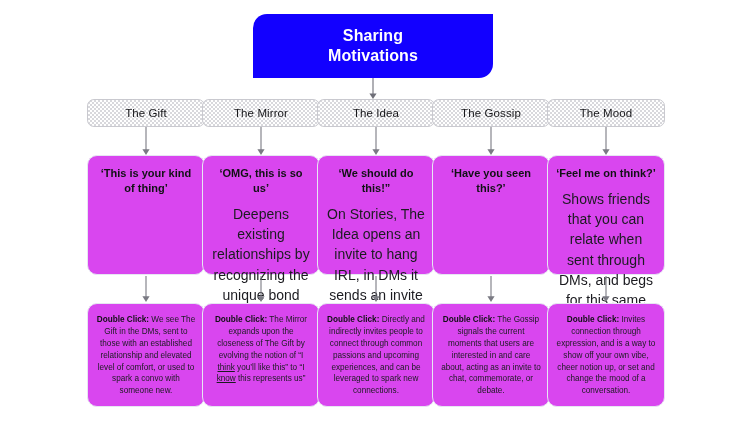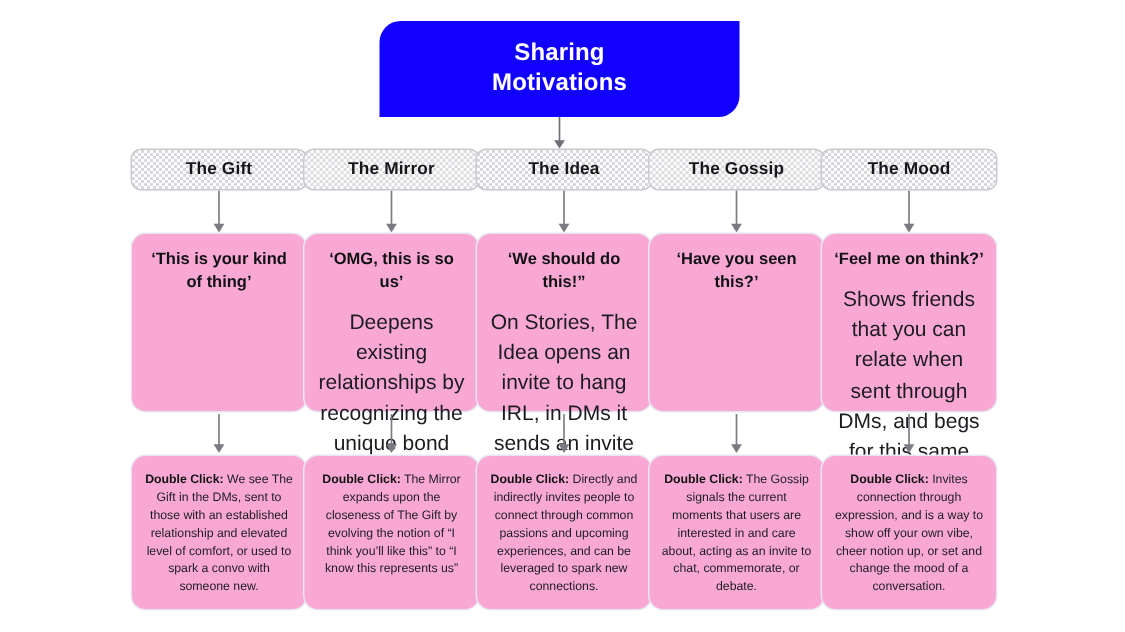--- a/index.html
+++ b/index.html
@@ -70,36 +70,36 @@
     justify-content: center;
     background-color: #ffffff;
     background-image:
       linear-gradient(45deg, #d8d8dc 25%, transparent 25%, transparent 75%, #d8d8dc 75%),
       linear-gradient(45deg, #d8d8dc 25%, transparent 25%, transparent 75%, #d8d8dc 75%);
     background-size: 4px 4px;
     background-position: 0 0, 2px 2px;
   }
   .head-label {
     font-size: 11.5px;
-    font-weight: bold;
+    font-weight: normal;
     color: #17171a;
     text-align: center;
     position: relative;
     letter-spacing: 0.1px;
   }
 
   
   .card {
     position: absolute;
     left: 0;
     width: 118px;
     border: 1px solid #e6e6f2;
     border-radius: 10px;
     box-sizing: border-box;
-    background: #f9a8d4;
+    background: #d946ef;
     padding: 10px 8px;
     text-align: center;
   }
   .card-mid {
     top: 155px;
     height: 120px;
   }
   .card-bot {
     top: 303px;
     height: 104px;
@@ -120,21 +120,21 @@
   .dc-text {
     font-size: 8.2px;
     color: #1b1b20;
     line-height: 1.45;
     margin: 0;
   }
   .dc-lead {
     font-weight: bold;
     color: #111114;
   }
-  .u { }
+  .u { text-decoration: underline; }
 
   
   .conn {
     position: absolute;
     pointer-events: none;
   }
   .conn svg { display: block; }
 </style>
 </head>
 <body>

